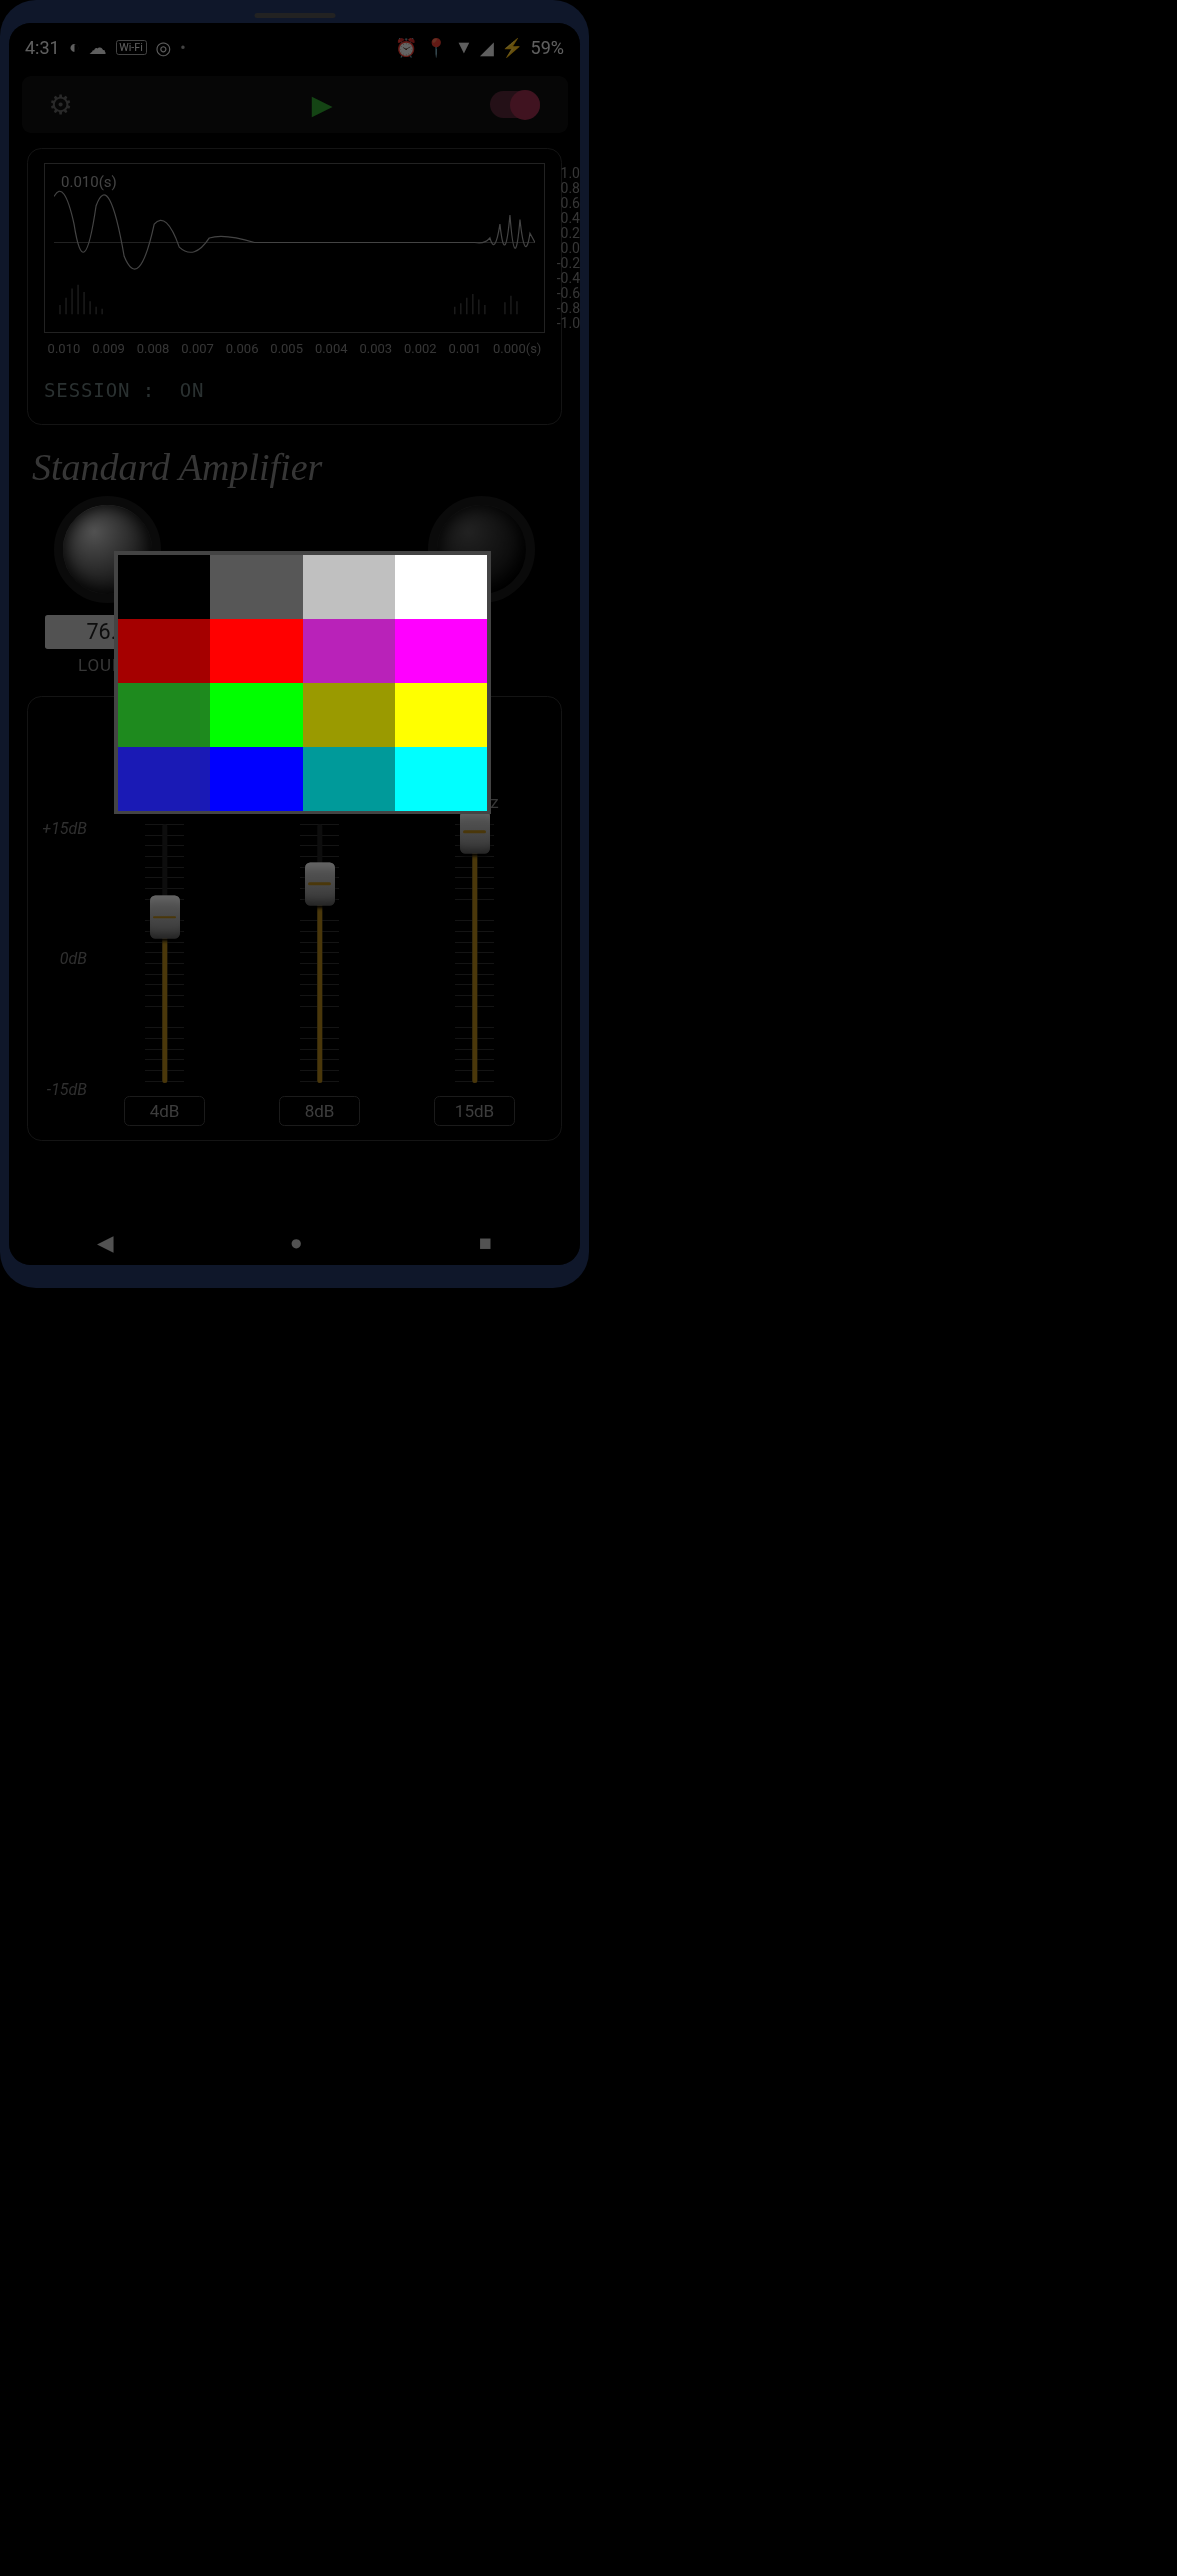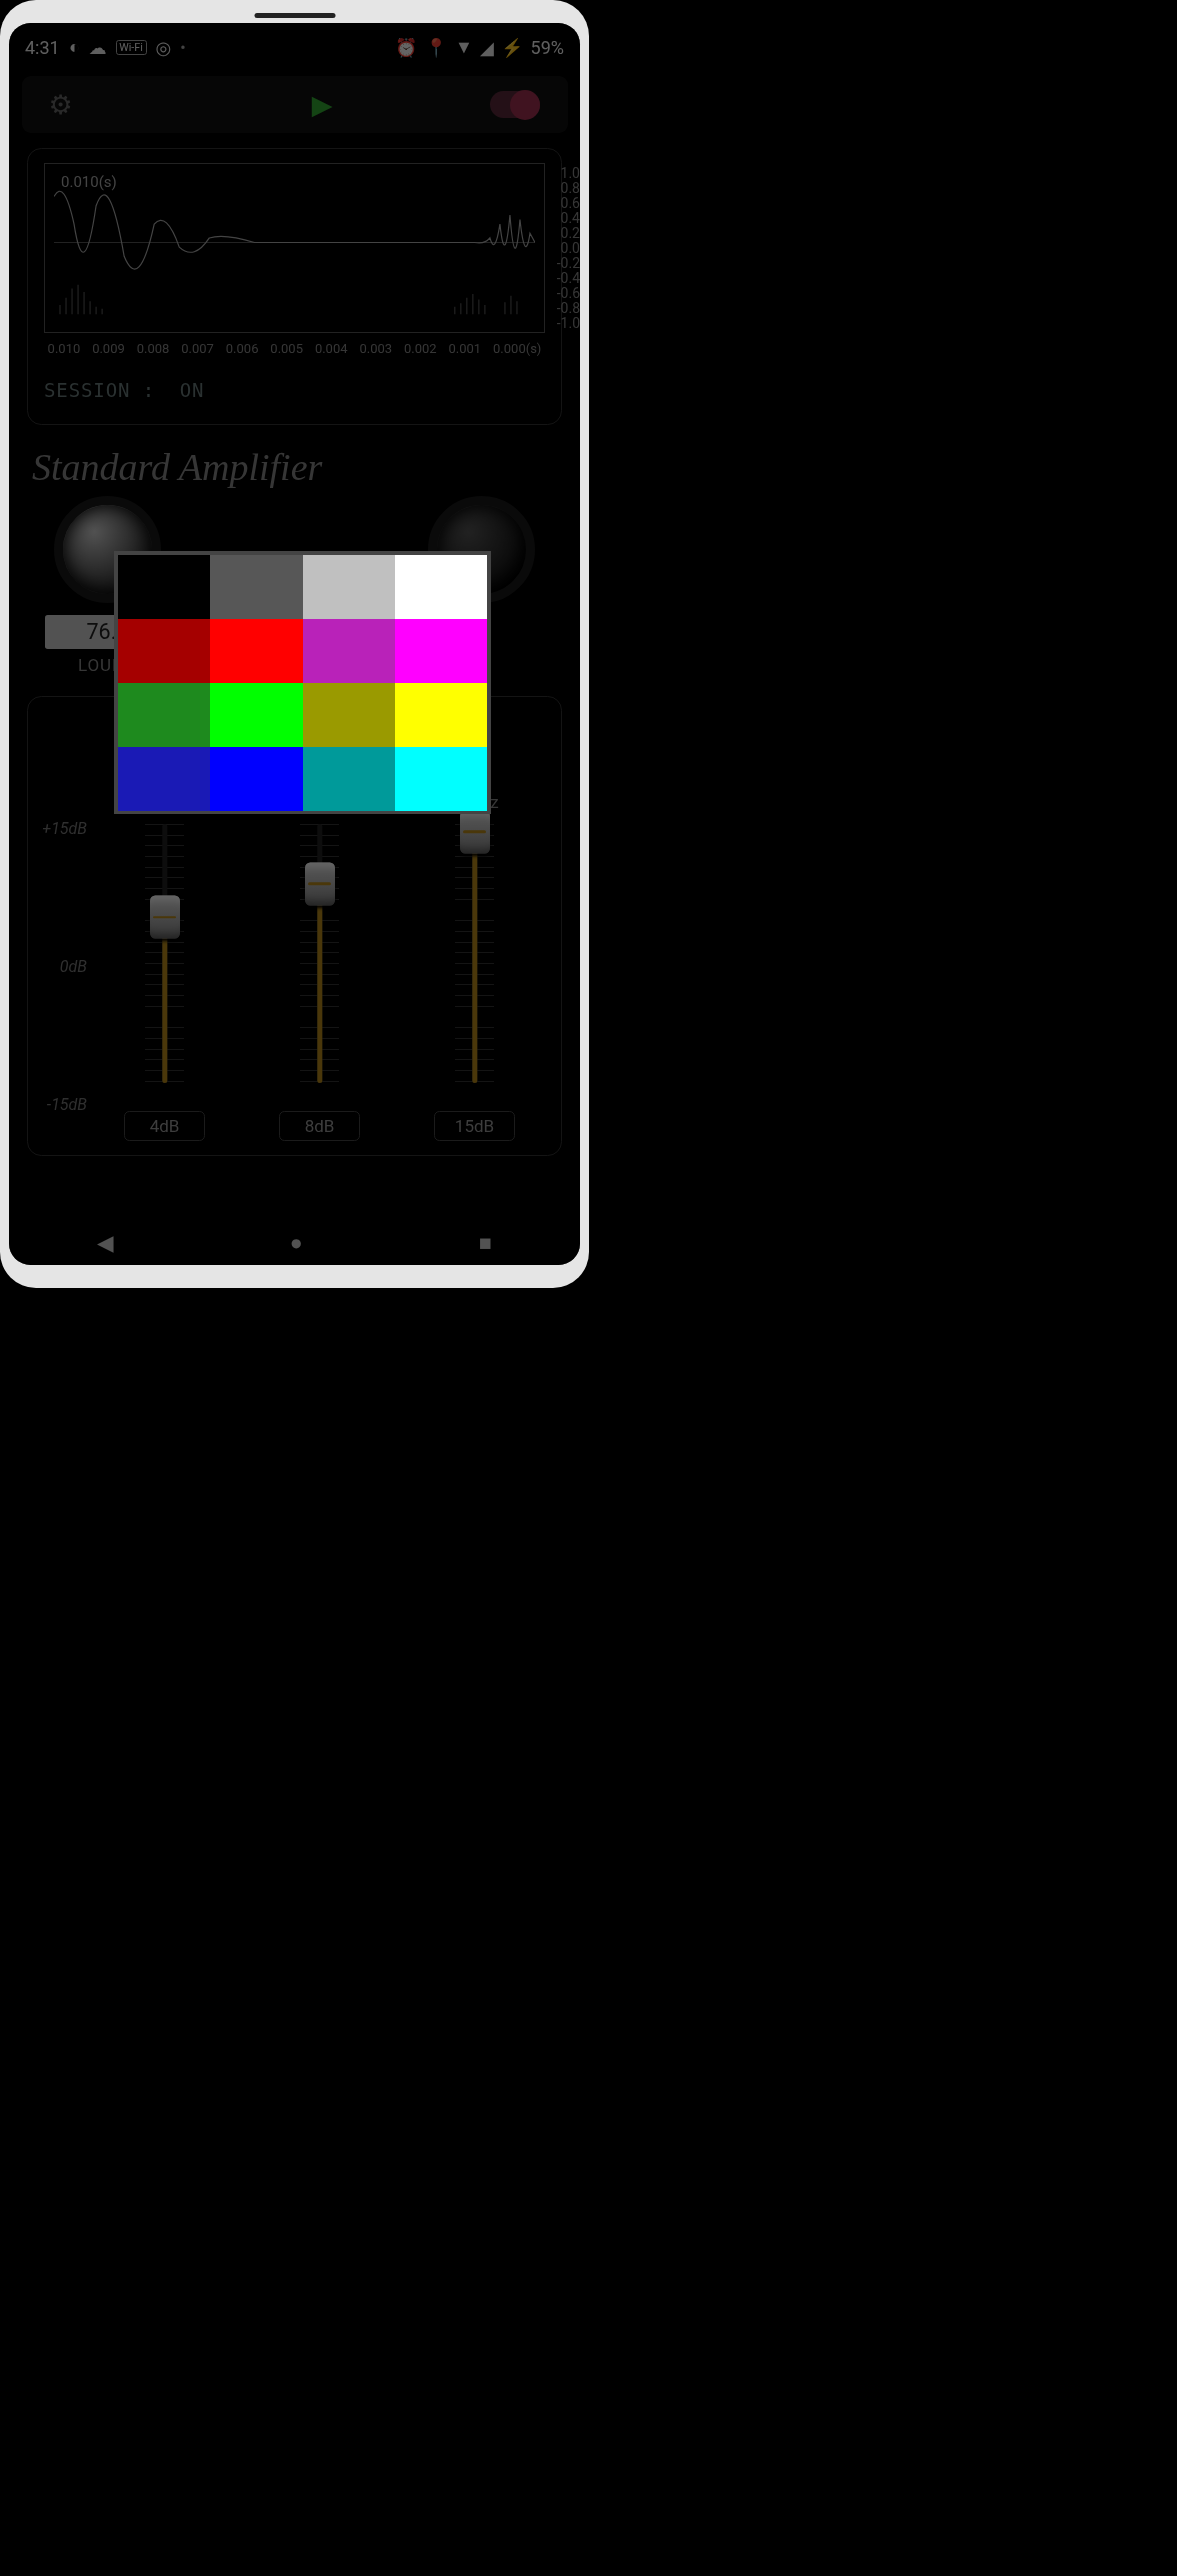--- a/index.html
+++ b/index.html
@@ -1,17 +1,17 @@
 <!DOCTYPE html>
 <html style="font-size:14.3px"><head>
 <meta charset="utf-8">
 <style>
 * { box-sizing: border-box; margin: 0; padding: 0; }
 html, body { width: 589px; height: 1288px; background: #000; font-family: -apple-system, Roboto, sans-serif; position: relative; }
-.device { width: 589px; height: 1288px; background: #e5e5e5; position: relative; border-radius: 36px; overflow: hidden; }
+.device { width: 589px; height: 1288px; background: #0f172a; position: relative; border-radius: 36px; overflow: hidden; }
 .speaker { position: absolute; top: 12.5px; left: 50%; transform: translateX(-50%); width: 81px; height: 5.4px; background: #222; border-radius: 2.7px; }
 .screen { position: absolute; top: 23px; left: 9px; right: 9px; bottom: 23px; background: #000; border-radius: 21.5px; overflow: hidden; }
 
 
 .status-bar { height: 48px; display: flex; align-items: center; justify-content: space-between; padding: 0 16px; color: #eee; font-size: 18px; }
 .status-left { display: flex; align-items: center; gap: 9px; }
 .status-right { display: flex; align-items: center; gap: 7.2px; }
 .dot { font-size: 16px; opacity: .7; }
 
 
@@ -53,21 +53,21 @@
 .db-scale { width: 50px; display: flex; flex-direction: column; justify-content: space-between; color: #777; font-size: 16px; padding: 27px 0 27px 0; text-align: right; font-style: italic; }
 .sliders { flex: 1; display: flex; justify-content: space-around; }
 .slider-col { display: flex; flex-direction: column; align-items: center; width: 86px; }
 .freq { color: #888; font-size: 17px; height: 25px; }
 .track-wrap { position: relative; height: 259px; width: 54px; margin-top: 7.2px; display: flex; justify-content: center; }
 .track-bg { position: absolute; top: 0; bottom: 0; width: 39px; background: repeating-linear-gradient(to bottom, #333 0 0.9px, transparent 0.9px 10.7px); }
 .track-rod { position: absolute; top: 0; bottom: 0; width: 5.4px; background: linear-gradient(#222, #222); left: 50%; transform: translateX(-50%); border-radius: 2.7px; }
 .track-fill { position: absolute; bottom: 0; width: 5.4px; background: #b88a1a; left: 50%; transform: translateX(-50%); border-radius: 2.7px; }
 .thumb { position: absolute; width: 30px; height: 43px; left: 50%; transform: translate(-50%, -50%); background: linear-gradient(#ddd, #888); border-radius: 5.4px; box-shadow: 0 1.8px 3.6px #000, inset 0 -12.5px 9px -9px #555, inset 0 12.5px 9px -9px #fff; }
 .thumb::after { content: ''; position: absolute; left: 3.6px; right: 3.6px; top: 50%; height: 2.7px; background: #b88a1a; border-radius: 1.8px; transform: translateY(-50%); }
-.db-val { margin-top: 28px; width: 81px; height: 30px; border: 0.9px solid #444; border-radius: 5.4px; color: #999; font-size: 17px; line-height: 29px; text-align: center; }
+.db-val { margin-top: 13px; width: 81px; height: 30px; border: 0.9px solid #444; border-radius: 5.4px; color: #999; font-size: 17px; line-height: 29px; text-align: center; }
 
 
 .navbar { position: absolute; bottom: 0; left: 0; right: 0; height: 45px; display: flex; justify-content: space-around; align-items: center; color: #ccc; }
 .nav-btn { font-size: 21.5px; }
 
 
 .scrim { position: absolute; inset: 0; background: rgba(0,0,0,0.6); }
 .picker { position: absolute; left: 105px; top: 528px; width: 377px; background: #444; padding: 3.6px; }
 .picker-grid { display: grid; grid-template-columns: repeat(4, 1fr); grid-auto-rows: 64px; }
 .swatch { width: 100%; height: 100%; }

